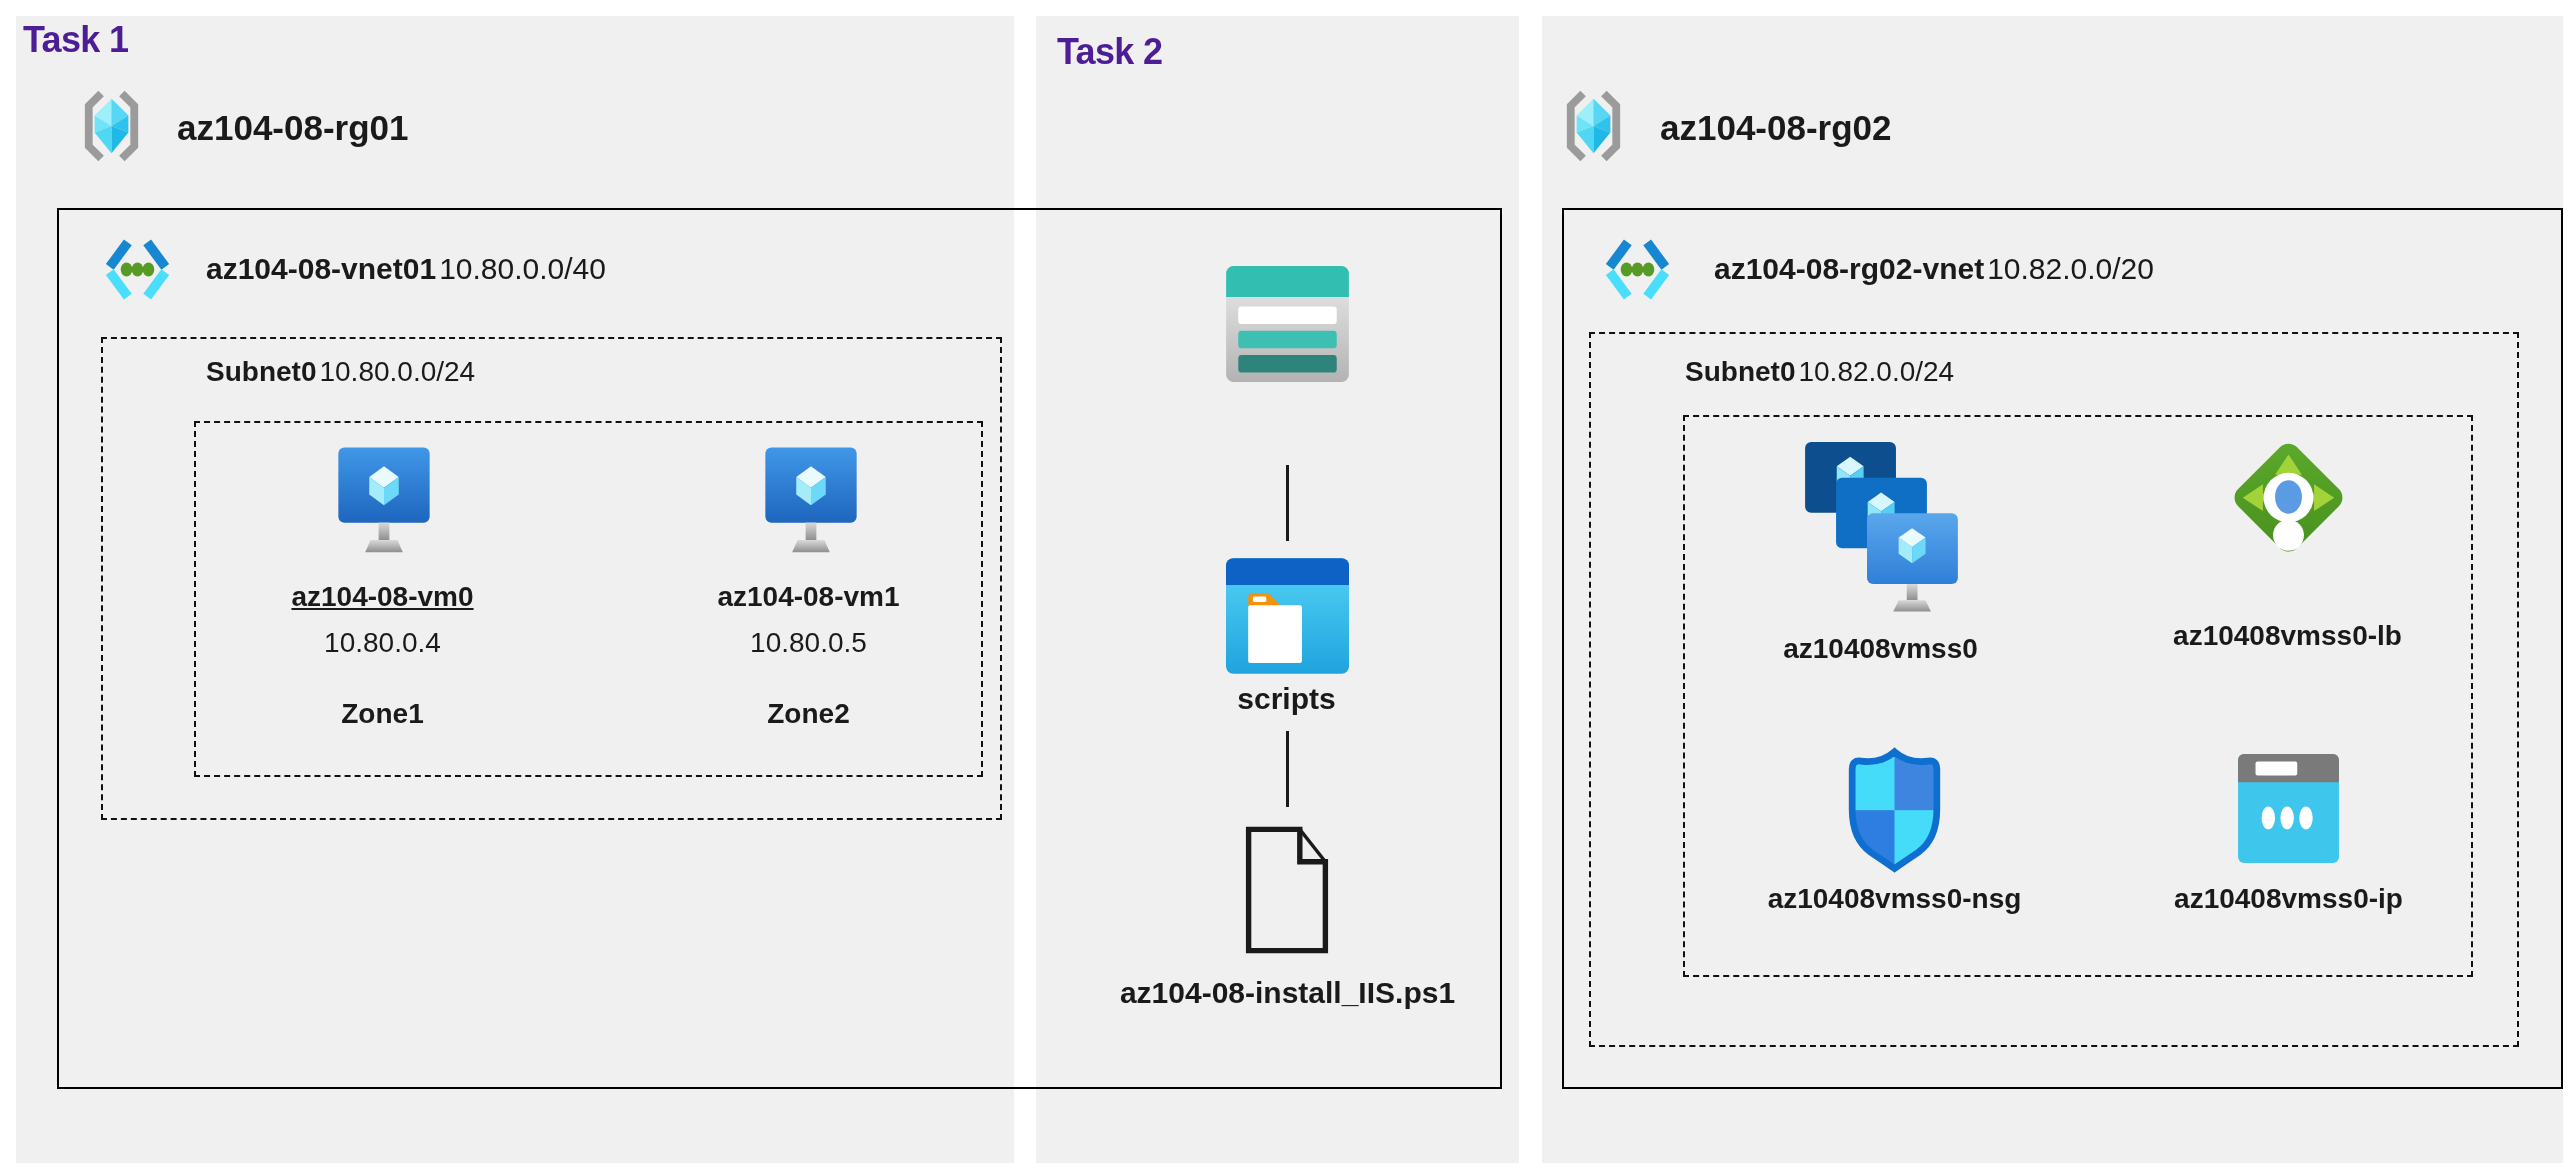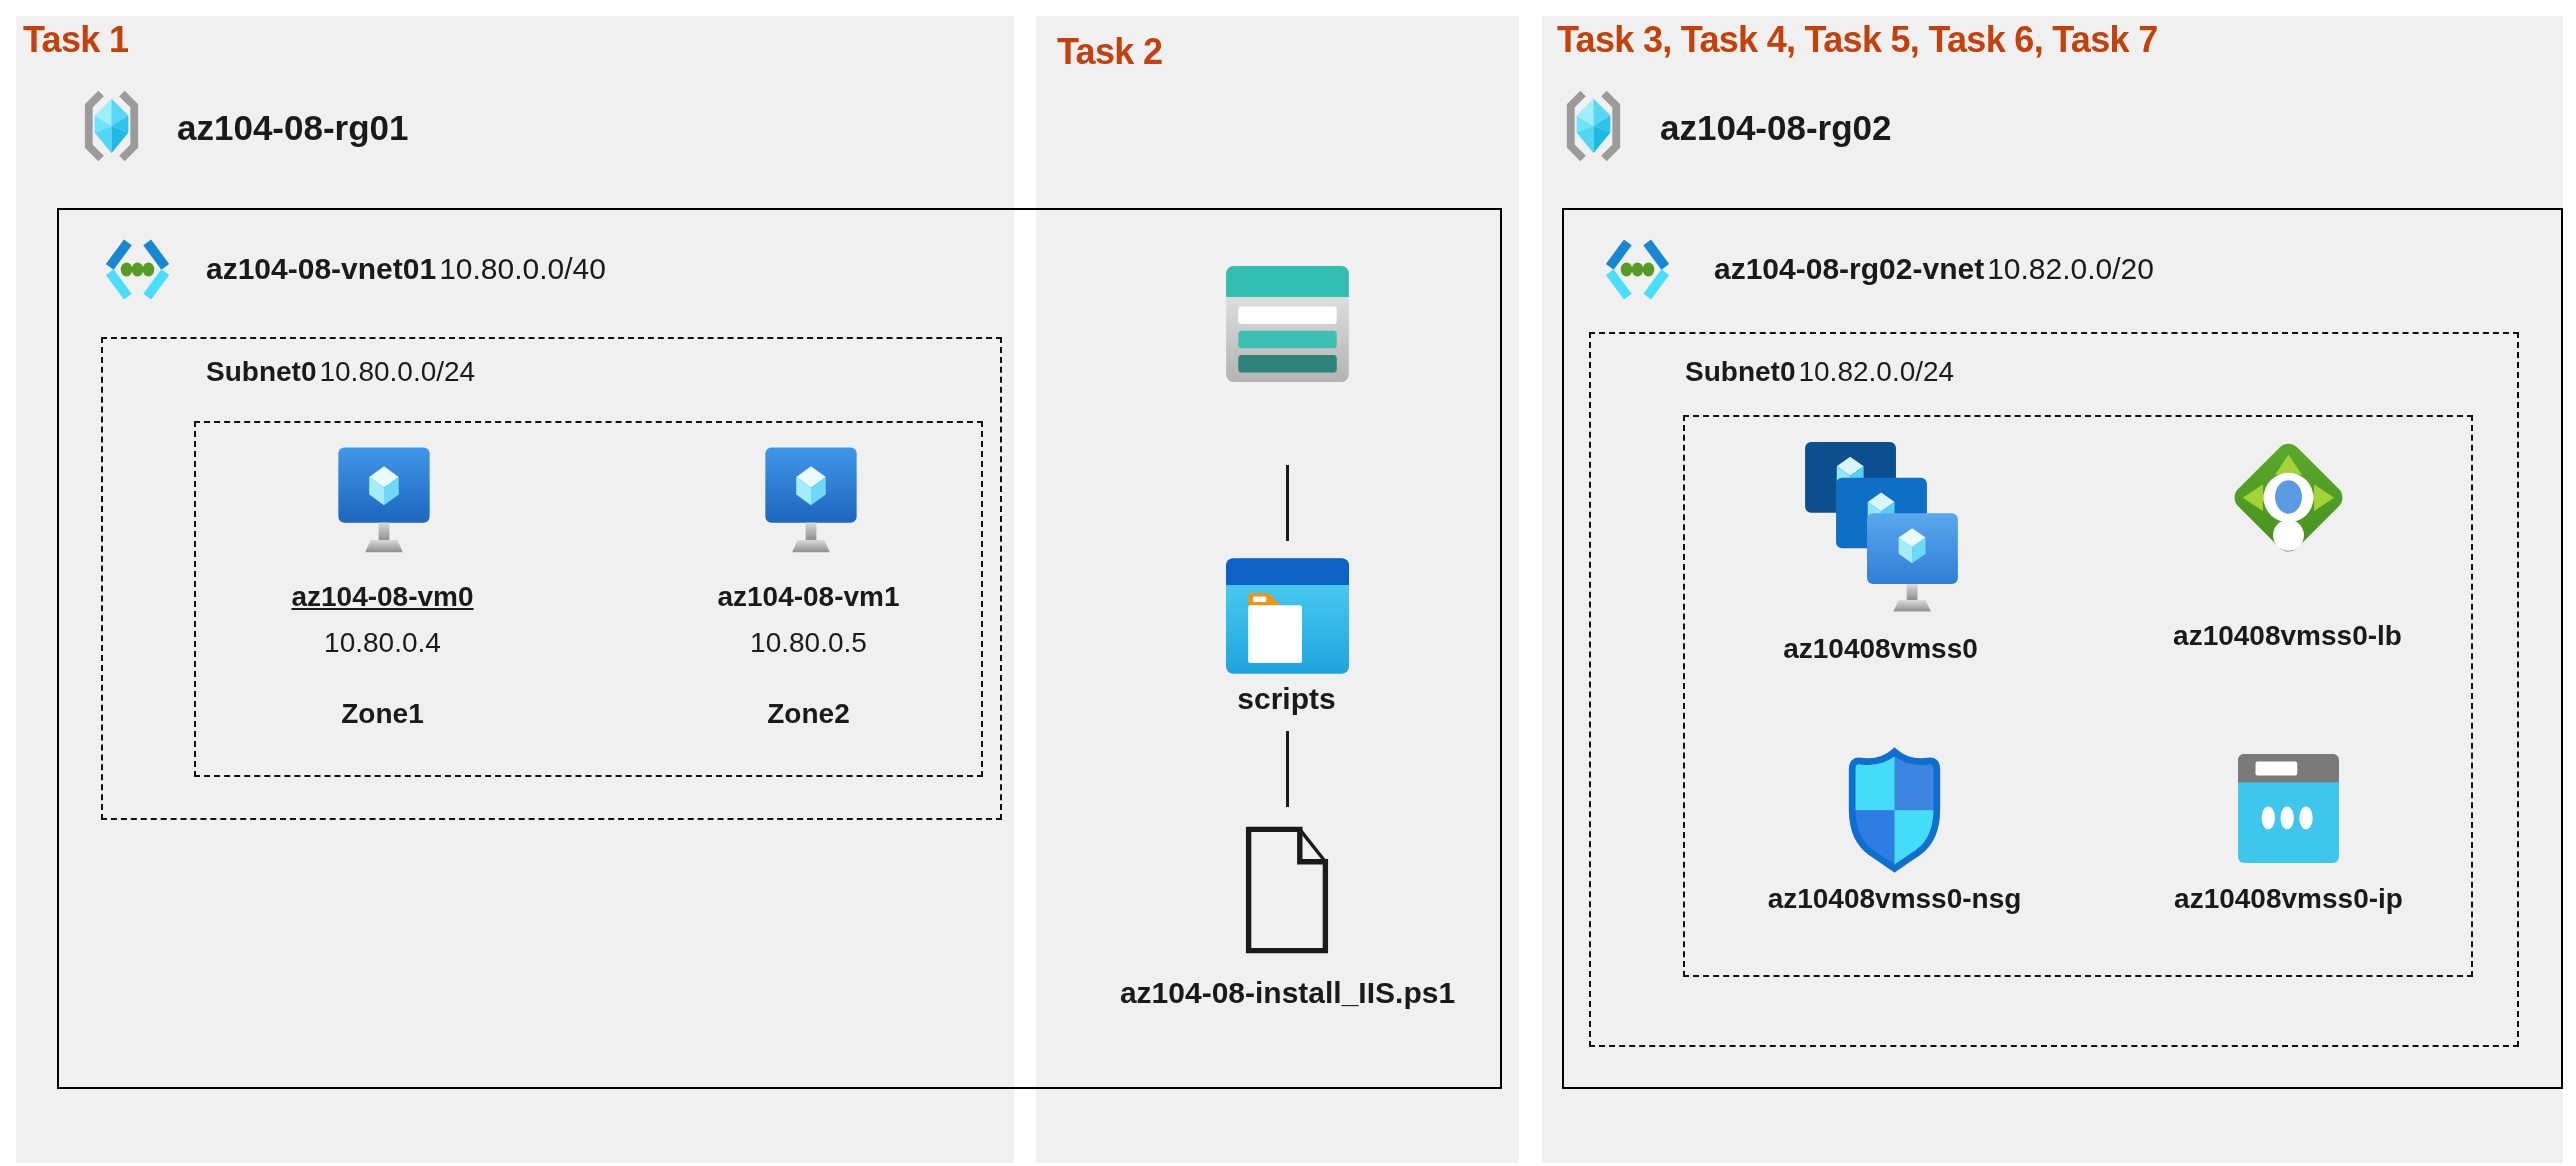--- a/index.html
+++ b/index.html
@@ -1,19 +1,19 @@
 <!DOCTYPE html>
 <html style="font-size:10.8px"><head>
 <meta charset="utf-8">
 <style>
   html,body{margin:0;padding:0;background:#ffffff;}
   .page{position:relative;width:2576px;height:1166px;background:#ffffff;
         font-family:"Liberation Sans",sans-serif;color:#1a1a1a;overflow:hidden;}
   .panel{position:absolute;background:#f0f0f0;}
-  .title{position:absolute;font-weight:700;font-size:36px;color:#c2410c;letter-spacing:-0.7px;white-space:nowrap;}
+  .title{position:absolute;font-weight:700;font-size:36px;color:#4c1d95;letter-spacing:-0.7px;white-space:nowrap;}
   .box{position:absolute;border:2.7px solid #000;}
   .dashed{position:absolute;border:2.7px dashed #111;}
   .lbl{position:absolute;white-space:nowrap;}
   .b46{font-weight:700;font-size:35px;}
   .b44{font-weight:700;font-size:30px;}
   .r44{font-weight:400;font-size:30px;}
   .b42{font-weight:700;font-size:28px;}
   .r42{font-weight:400;font-size:28px;}
   .center{text-align:center;}
   .icon{position:absolute;}
@@ -52,21 +52,20 @@
       </linearGradient>
     </defs>
   </svg>
 
   <div class="panel" style="left:16px;top:16px;width:998px;height:1147px;"></div>
   <div class="panel" style="left:1036px;top:16px;width:483px;height:1147px;"></div>
   <div class="panel" style="left:1542px;top:16px;width:1021px;height:1147px;"></div>
 
   <div class="title" style="left:23px;top:19px;">Task 1</div>
   <div class="title" style="left:1057px;top:31px;">Task 2</div>
-  <div class="title" style="left:1557px;top:19px;">Task 3, Task 4, Task 5, Task 6, Task 7</div>
 
   <svg class="icon" style="left:79px;top:88px;" width="65" height="76" viewBox="0 0 100 112">
     <polyline points="34,6 15,25 15,87 34,106" fill="none" stroke="#9B9B9B" stroke-width="12"></polyline>
     <polyline points="66,6 85,25 85,87 66,106" fill="none" stroke="#9B9B9B" stroke-width="12"></polyline>
     <polygon points="50,14 76,40 50,56 24,40" fill="#9FEFFB"></polygon>
     <polygon points="50,14 76,40 50,56" fill="#57D7F4"></polygon>
     <polygon points="24,40 50,56 24,66" fill="#6FE3F8"></polygon>
     <polygon points="76,40 50,56 76,66" fill="#2FC3EC"></polygon>
     <polygon points="24,66 50,56 50,98" fill="#4FD7F4"></polygon>
     <polygon points="76,66 50,56 50,98" fill="#1FB9E8"></polygon>

